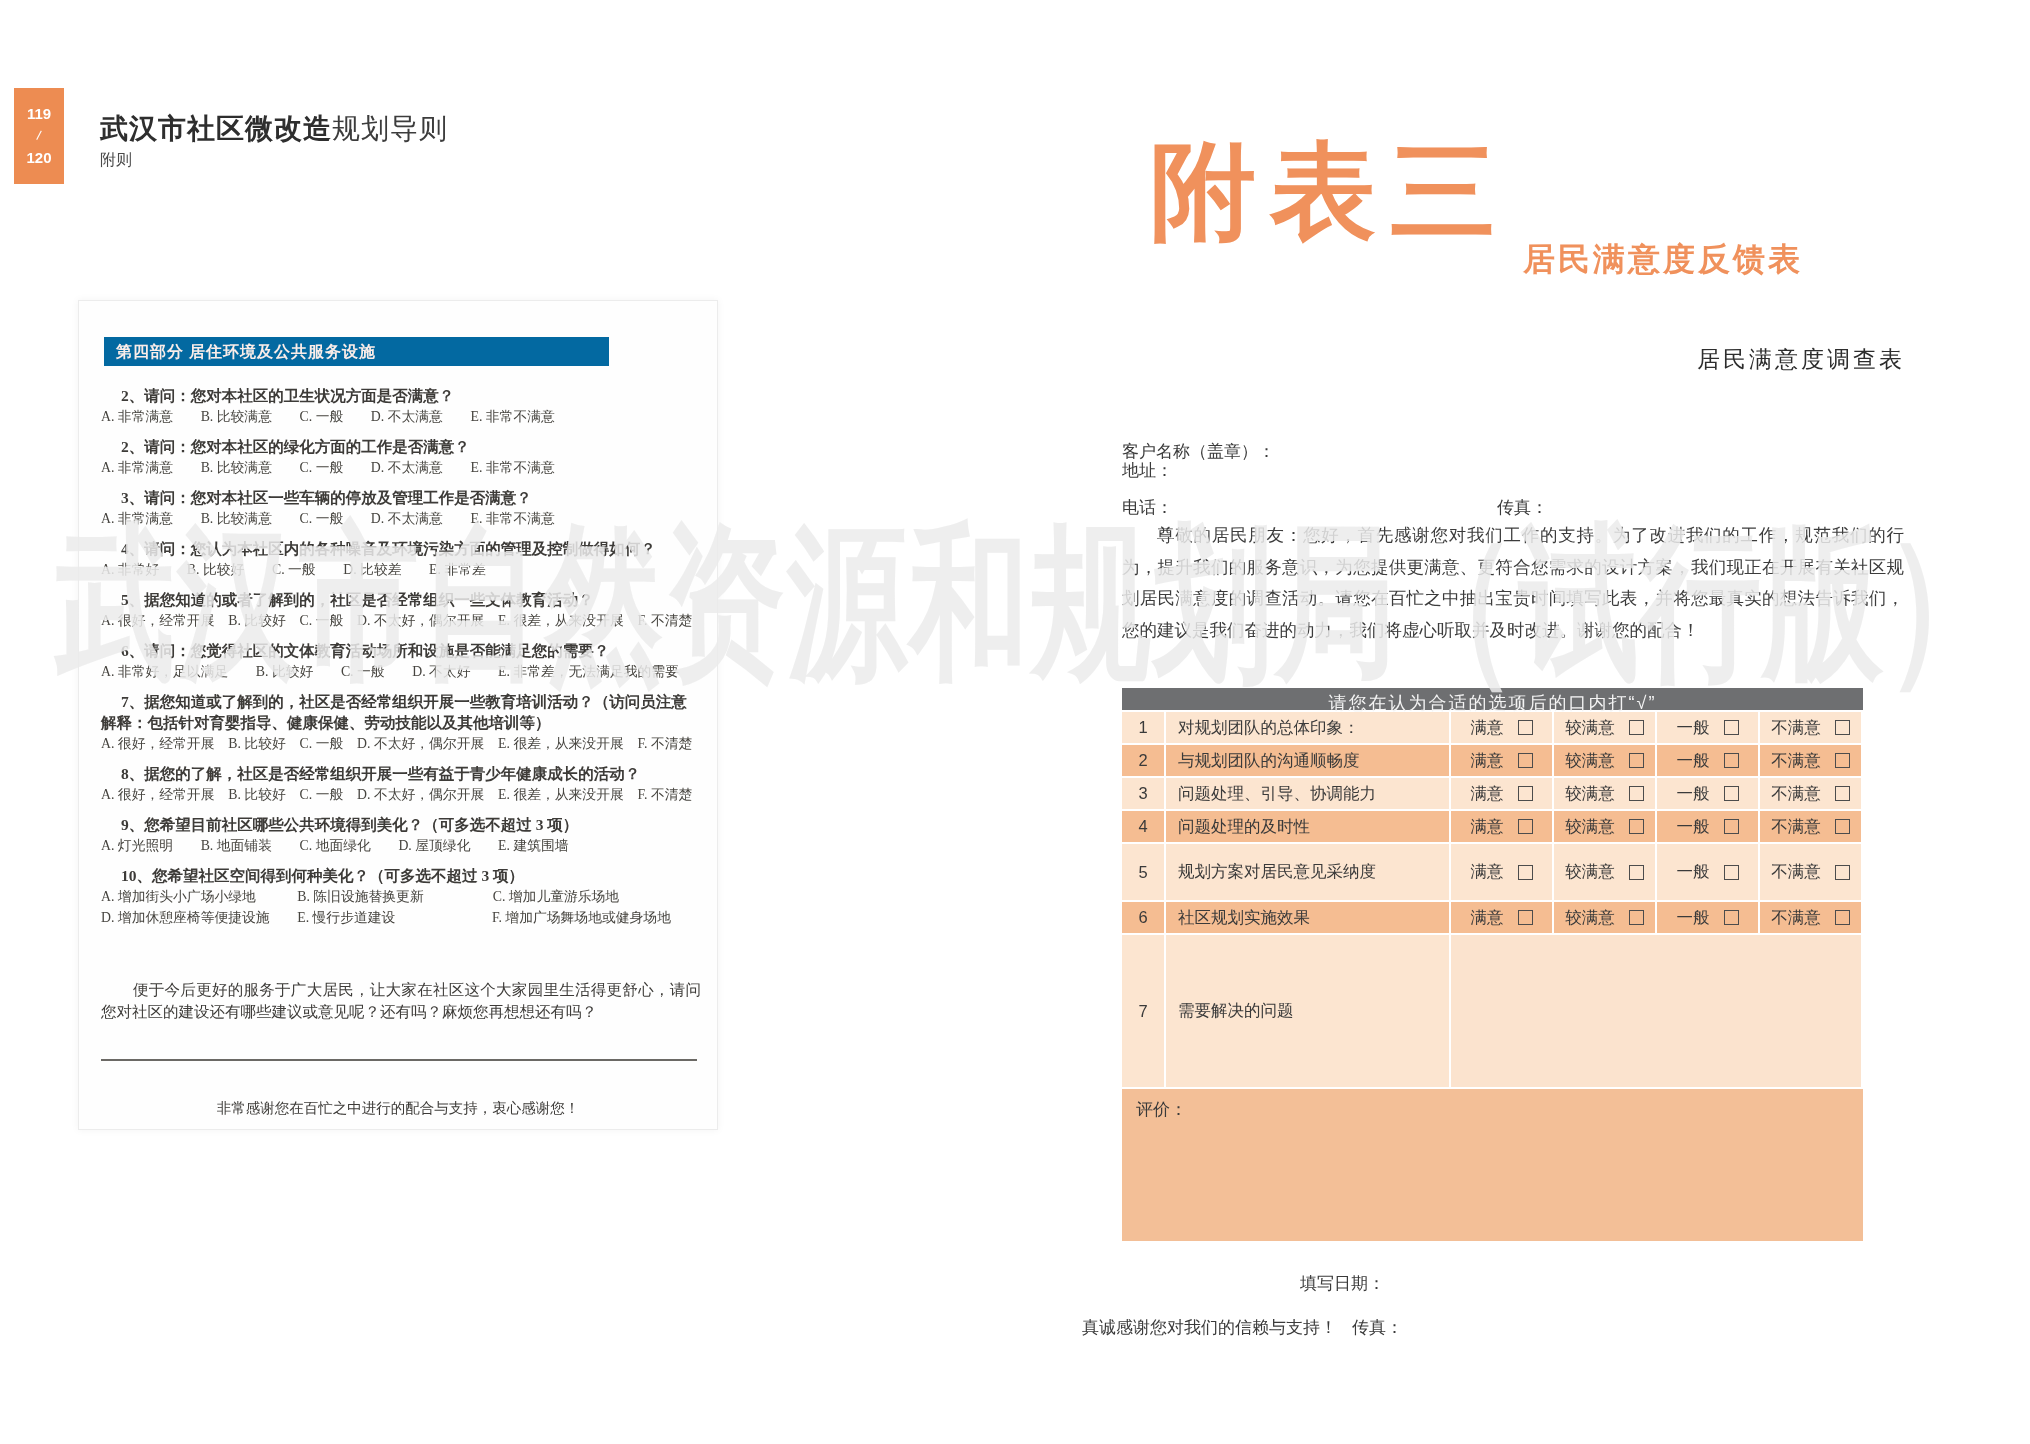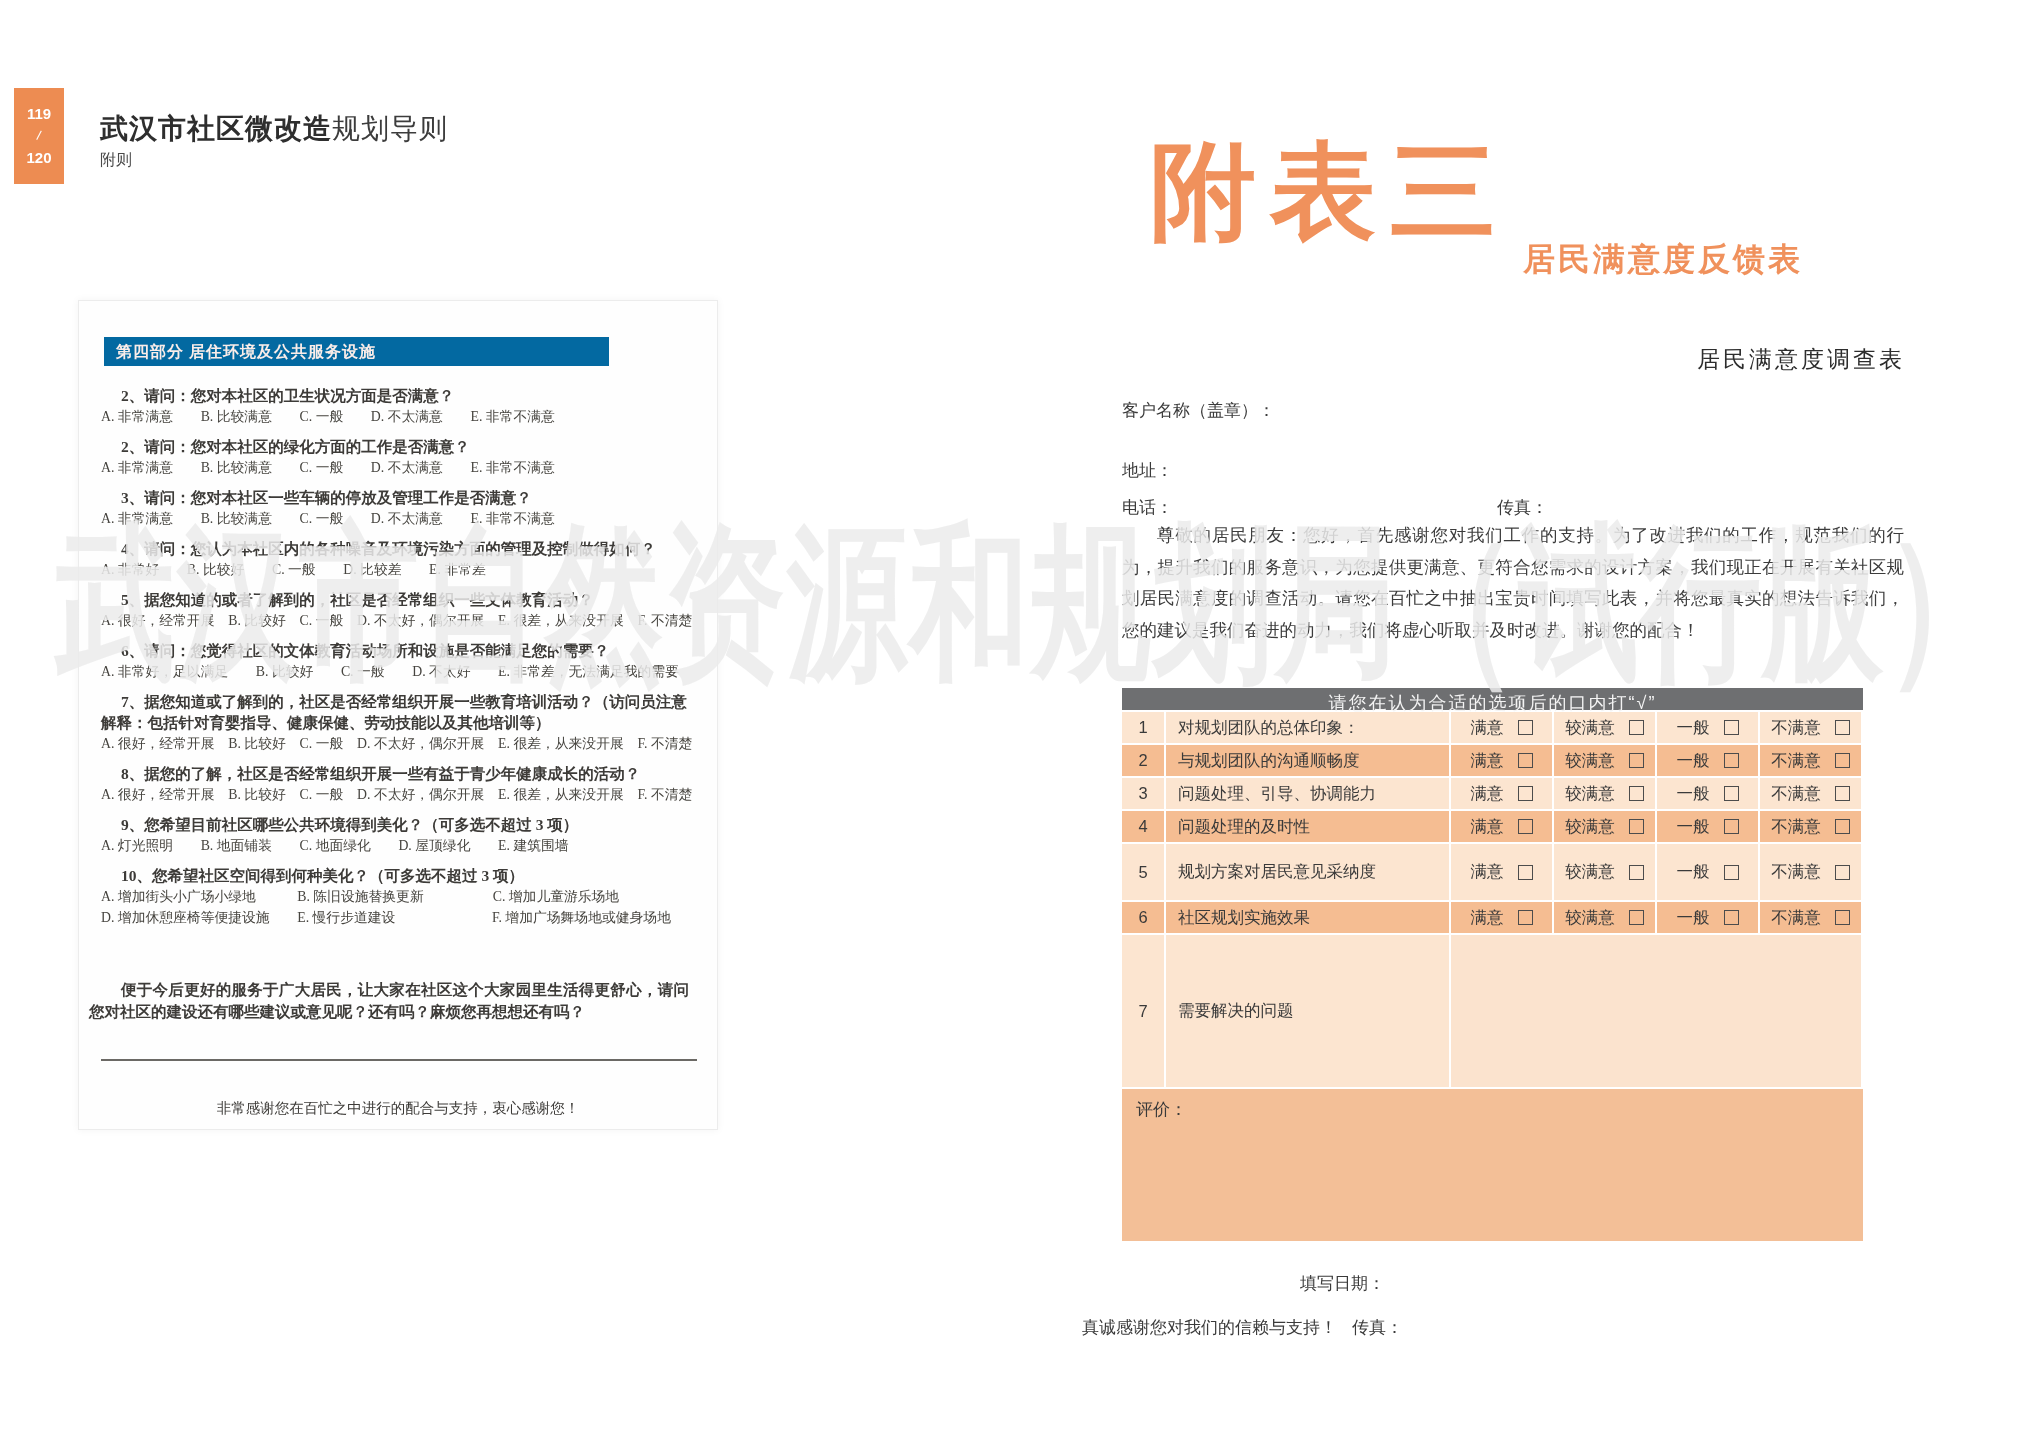--- a/index.html
+++ b/index.html
@@ -27,37 +27,37 @@
          font-family:"Liberation Serif",serif;color:#45433f;}
   .redbar{position:absolute;left:25px;top:36px;width:505px;height:29px;background:#0369a1;
           color:#FAEDE9;font-size:16px;font-weight:bold;line-height:29px;padding-left:12px;
           letter-spacing:1px;box-sizing:border-box;}
   .qwrap{position:absolute;left:22px;top:84px;width:600px;}
   .qblock{margin-bottom:9px;}
   .qline{font-size:15.5px;font-weight:bold;color:#3d3b38;line-height:21px;text-indent:20px;}
   .opts{font-size:13.8px;color:#46443f;line-height:21px;white-space:pre-wrap;}
   .gline{font-size:13.8px;color:#46443f;line-height:22px;display:flex;align-items:flex-end;}
   .gblank{display:inline-block;width:330px;border-bottom:1.5px solid #5a5853;margin-left:8px;}
-  .closing{position:absolute;left:10px;top:678px;width:600px;font-size:15.5px;font-weight:bold;
+  .closing{position:absolute;left:22px;top:678px;width:600px;font-size:15.5px;font-weight:normal;
            color:#3d3b38;line-height:22px;text-indent:32px;text-align:justify;}
   .rule{position:absolute;left:22px;top:758px;width:596px;border-top:2px solid #6b6965;}
   .thanksline{position:absolute;left:0;top:798px;width:100%;text-align:center;font-size:14.5px;
               color:#3d3b38;}
 
   
   .apx-title{position:absolute;left:1150px;top:138px;font-size:106px;font-weight:900;
              color:#F0915C;letter-spacing:14px;line-height:1;z-index:2;}
   .apx-sub{position:absolute;left:1523px;top:238px;font-size:32px;font-weight:900;color:#F0915C;
            letter-spacing:3px;z-index:2;}
 
   
   .survey-title{position:absolute;left:1122px;top:344px;width:783px;text-align:right;
                 font-size:23px;color:#2d2d2d;letter-spacing:3px;}
   .field{position:absolute;left:1122px;font-size:17px;color:#3a3a3a;}
-  .f-cust{top:399px;} .f-addr{top:459px;} .f-phone{top:496px;}
+  .f-cust{top:440px;} .f-addr{top:459px;} .f-phone{top:496px;}
   .f-fax1{position:absolute;left:1497px;top:496px;font-size:17px;color:#3a3a3a;}
   .intro{position:absolute;left:1122px;top:520px;width:782px;font-size:17.5px;color:#3c3c3c;
          line-height:31.5px;text-align:justify;text-indent:2em;}
 
   
   .stable{position:absolute;left:1122px;top:688px;width:741px;z-index:1;}
   .thead{height:22px;background:#6E6F71;color:#f4f4f4;font-size:18px;letter-spacing:2px;
          text-align:center;line-height:30px;margin-bottom:2px;}
   .trow{display:grid;grid-template-columns:42px 283px 101px 101px 101px 101px;gap:2px;
         margin-bottom:2px;}

